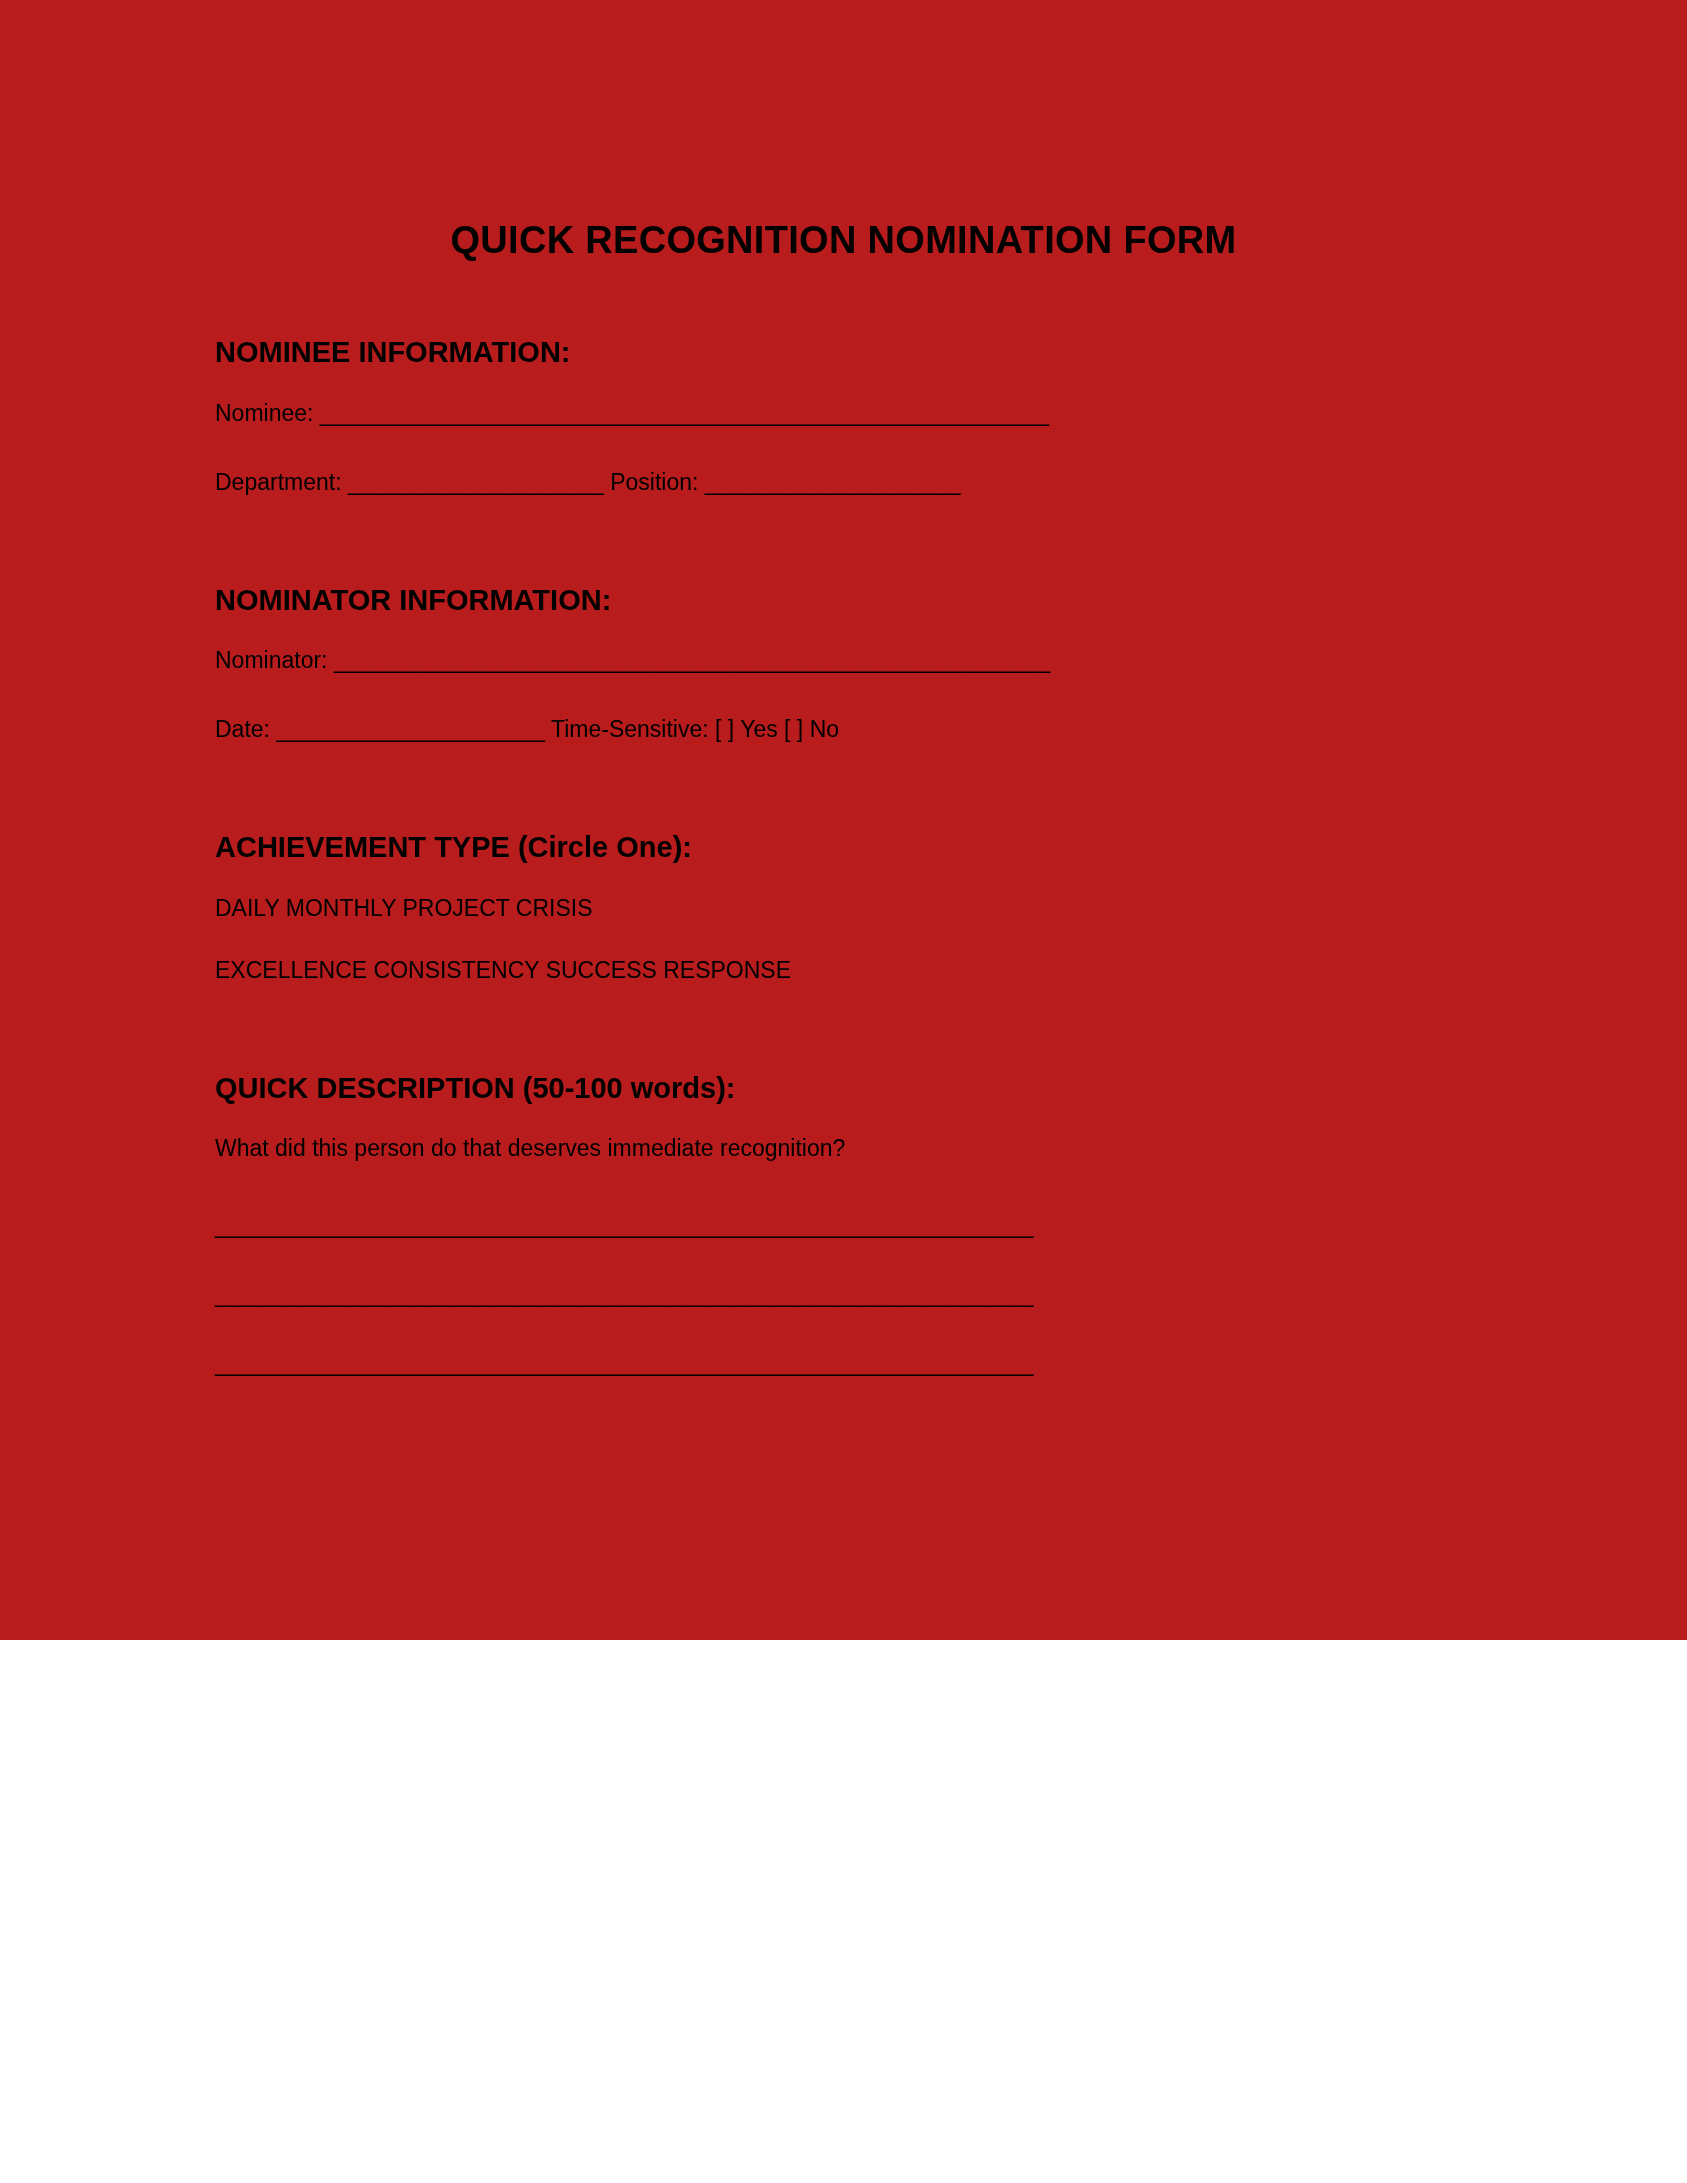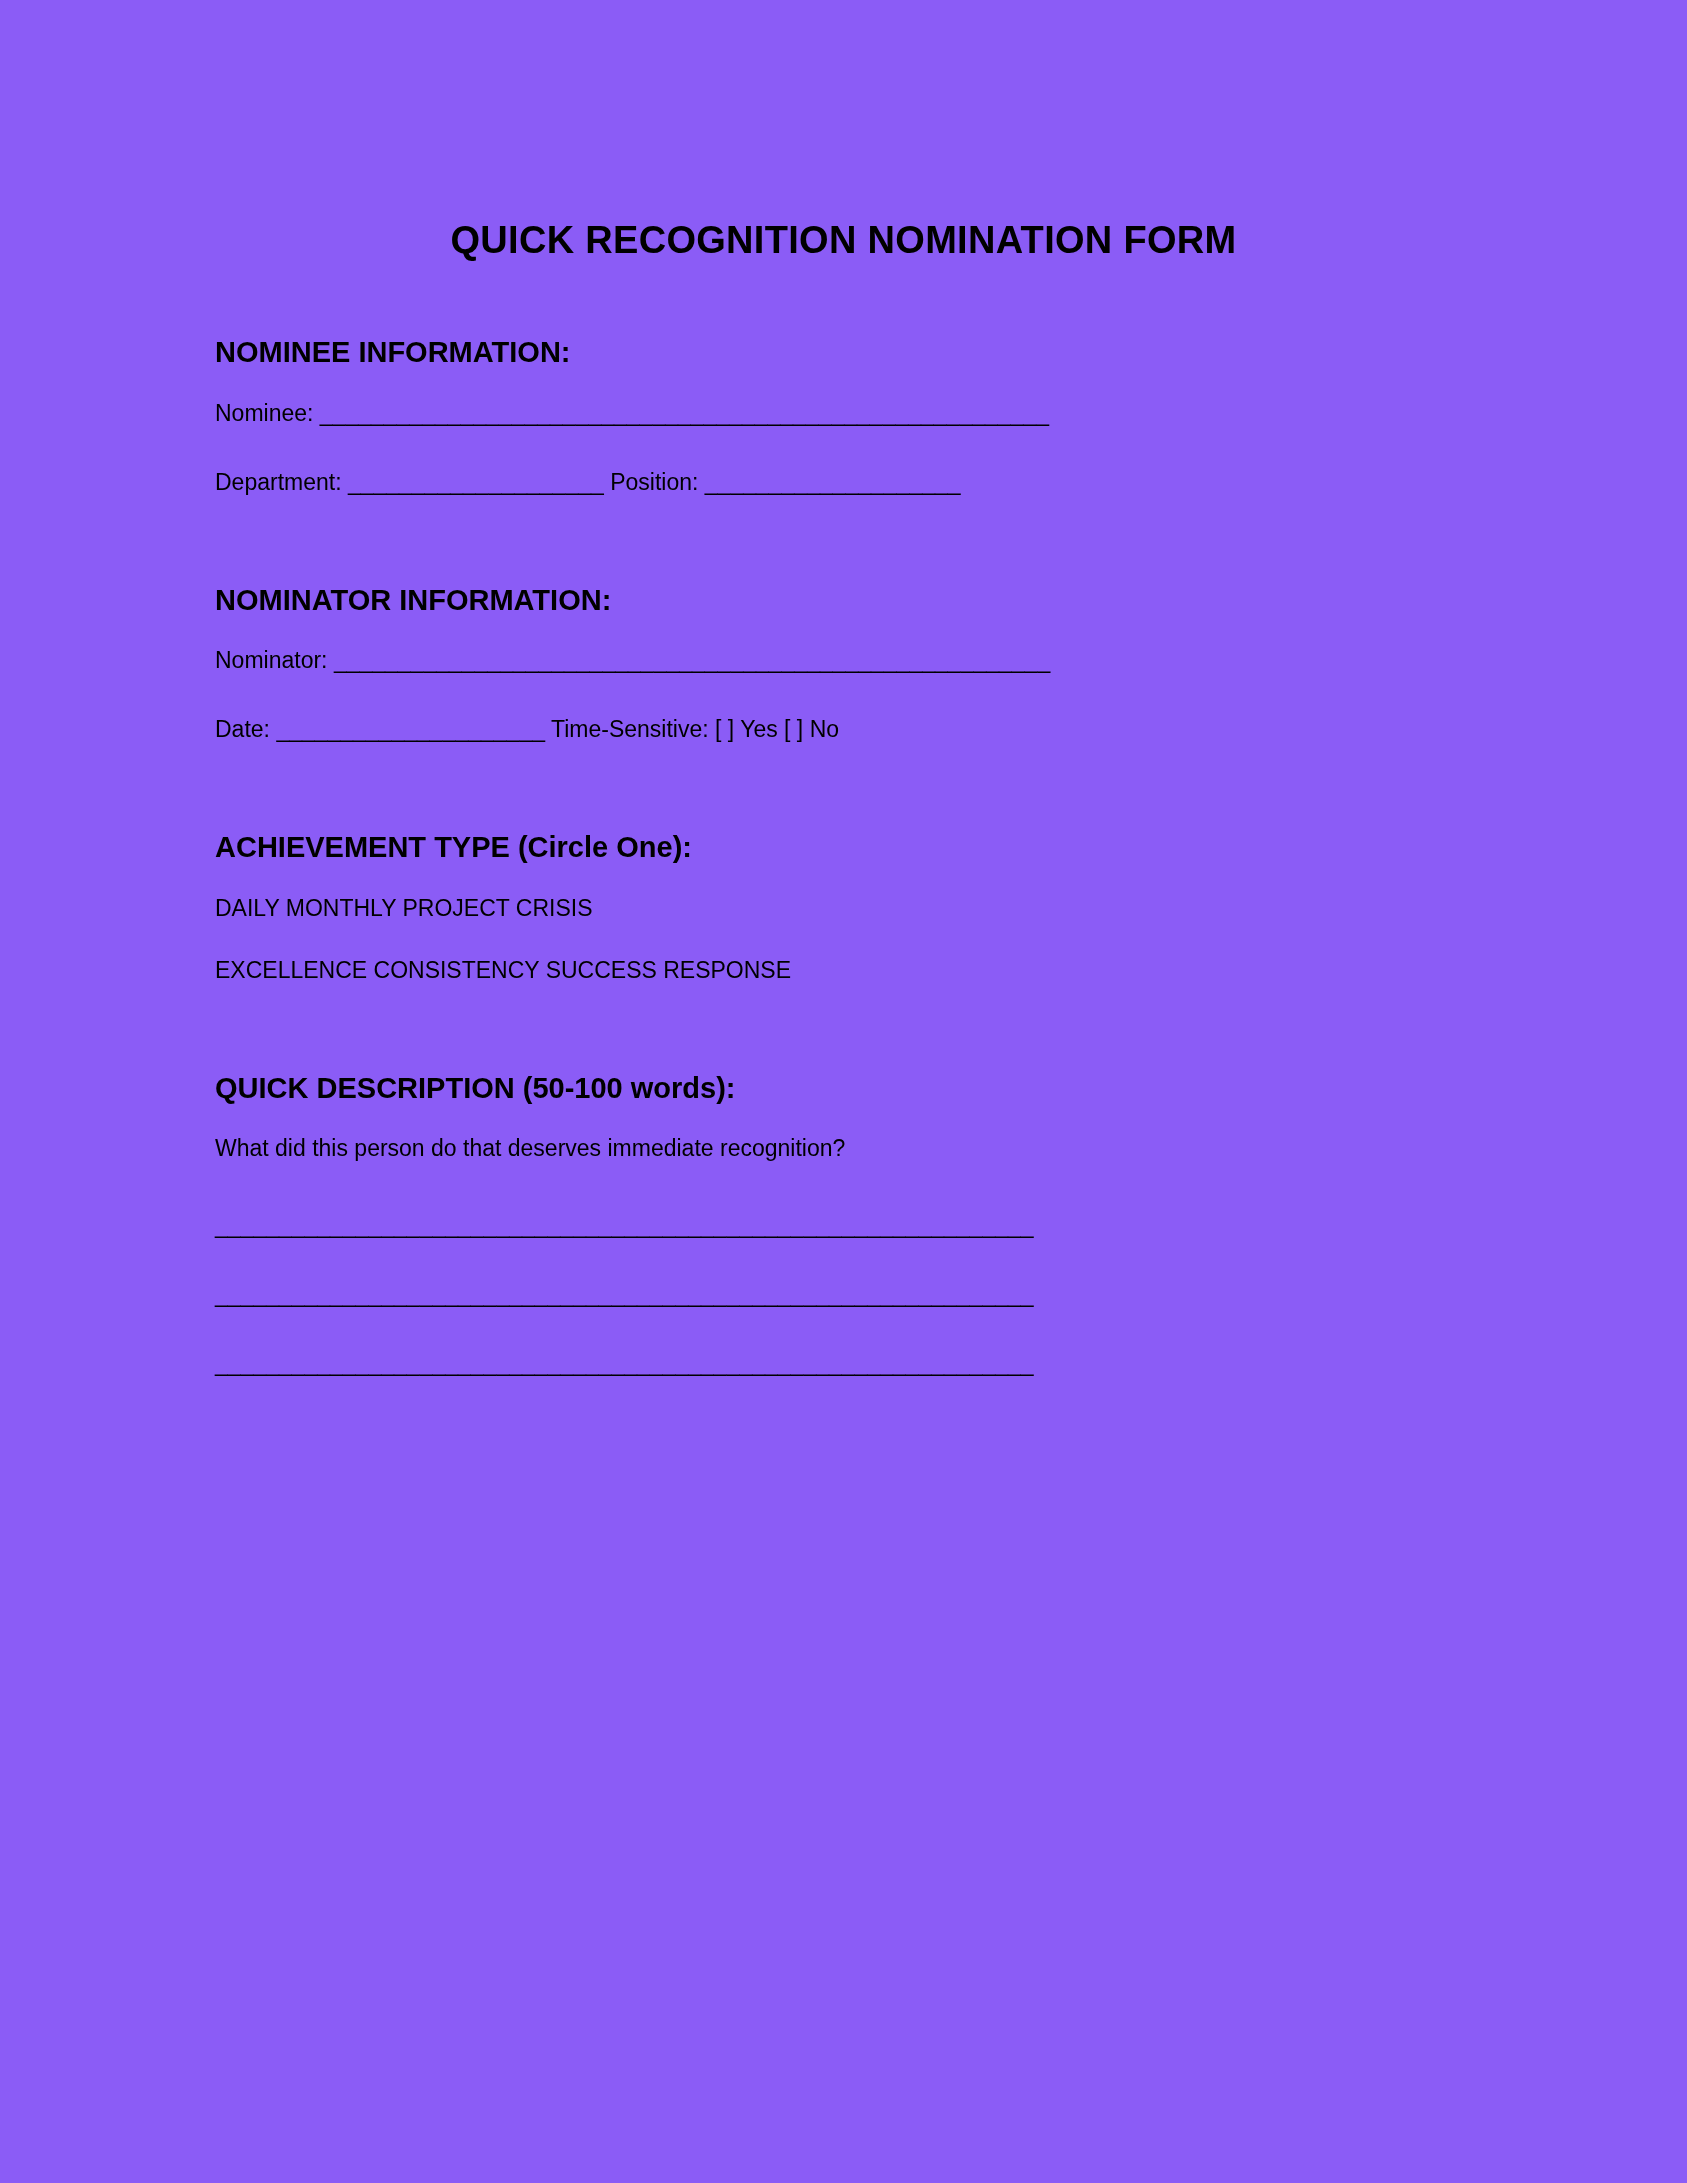--- a/index.html
+++ b/index.html
@@ -3,24 +3,24 @@
 <meta charset="utf-8">
 <style>
   html, body {
     margin: 0;
     padding: 0;
     background: #ffffff;
   }
   .page {
     position: relative;
     width: 1687px;
-    height: 2183px;
+    height: 1640px;
     box-sizing: border-box;
     padding: 218px 215px 0 215px;
-    background: #8b5cf6;
+    background: #b91c1c;
     color: #000000;
     font-family: "Liberation Sans", "DejaVu Sans", sans-serif;
     font-size: 23px;
     line-height: 29px;
     overflow: hidden;
   }
   .doc-title {
     margin: 0 0 69px 0;
     font-size: 38px;
     line-height: 45px;

